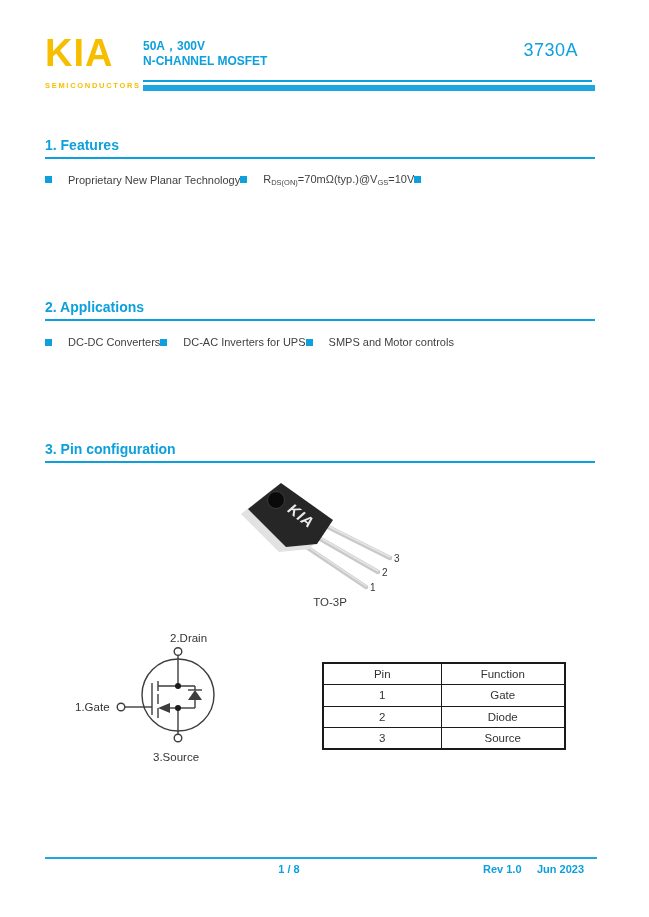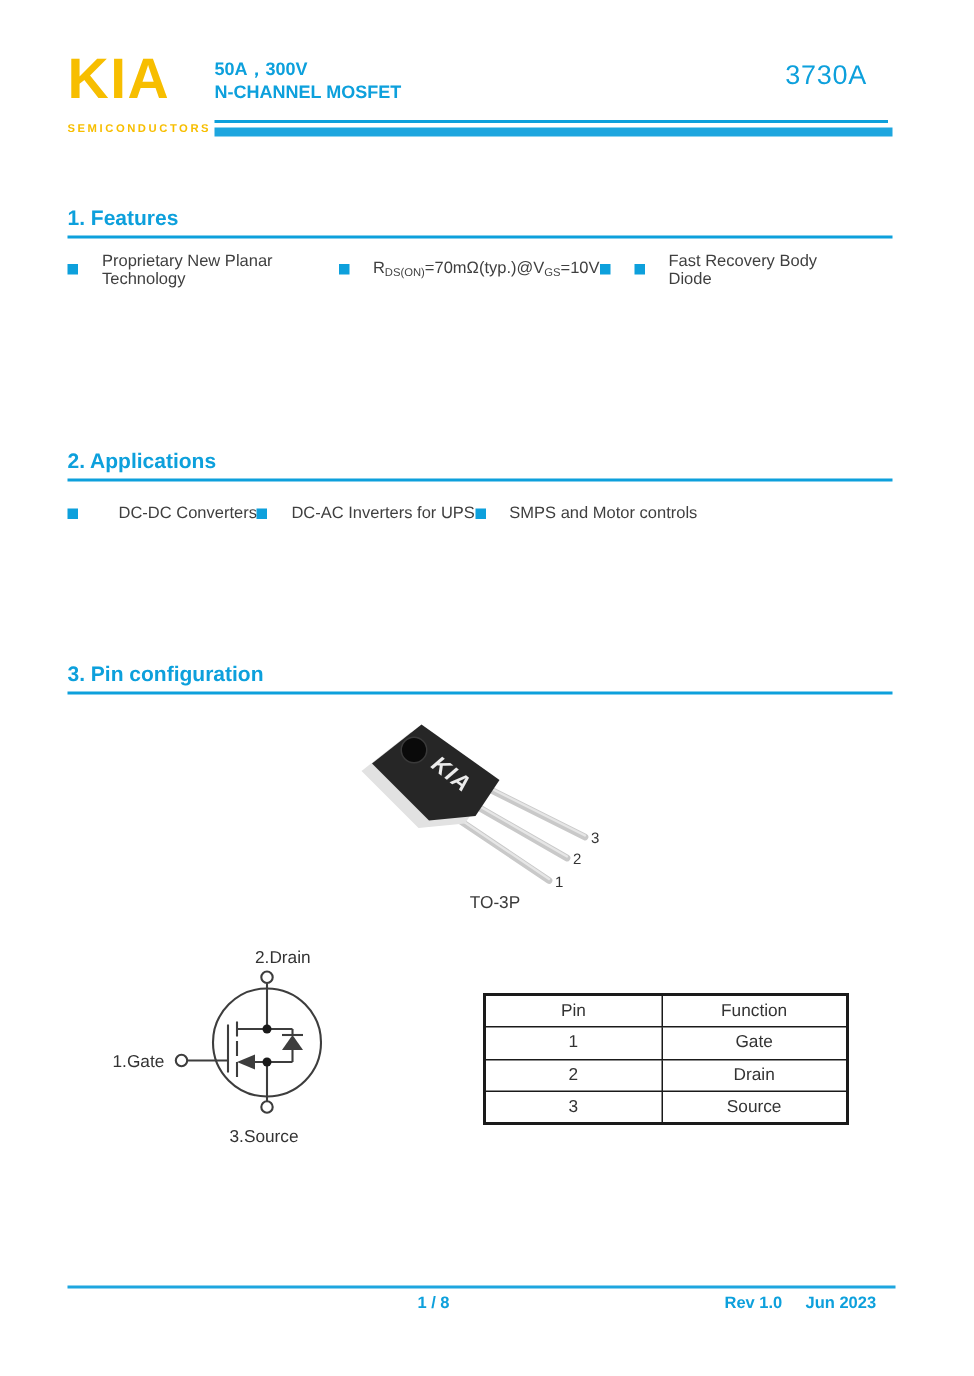--- a/index.html
+++ b/index.html
@@ -72,31 +72,27 @@
       <span class="bullet-sq"></span>
       <span class="bullet-text">Proprietary New Planar Technology</span>
     </div>
     <div class="bullet-item">
       <span class="bullet-sq"></span>
       <span class="bullet-text"><span>R</span><sub class="ss">DS(ON)</sub><span>=70mΩ(typ.)@V</span><sub class="ss">GS</sub><span>=10V</span></span>
     </div>
     <div class="bullet-item">
       <span class="bullet-sq"></span>
     </div>
-    <div class="bullet-item">
-      <span class="bullet-sq"></span>
-      <span class="bullet-text">Fast Recovery Body Diode</span>
-    </div>
   </div>
 
   <div class="abs sec-title" style="top:299px;">2. Applications</div>
   <div class="abs sec-rule" style="top:319px;"></div>
 
   <div class="abs bullet-list" style="top:332px;">
-    <div class="bullet-item" style="height:20px;gap:11px;">
+    <div class="bullet-item" style="height:20px;">
       <span class="bullet-sq"></span>
       <span class="bullet-text">DC-DC Converters</span>
     </div>
     <div class="bullet-item" style="height:20px;">
       <span class="bullet-sq"></span>
       <span class="bullet-text">DC-AC Inverters for UPS</span>
     </div>
     <div class="bullet-item" style="height:20px;">
       <span class="bullet-sq"></span>
       <span class="bullet-text">SMPS and Motor controls</span>
@@ -177,21 +173,21 @@
         <tr>
       <th class="col-pin">Pin</th>
       <th class="col-fn">Function</th>
     </tr>
     <tr>
       <td>1</td>
       <td>Gate</td>
     </tr>
     <tr>
       <td>2</td>
-      <td>Drain</td>
+      <td>Diode</td>
     </tr>
     <tr>
       <td>3</td>
       <td>Source</td>
     </tr>
   </tbody>
     </table>
 
   <div class="abs ftr-rule"></div>
   <div class="abs ftr-page">1 / 8</div>

